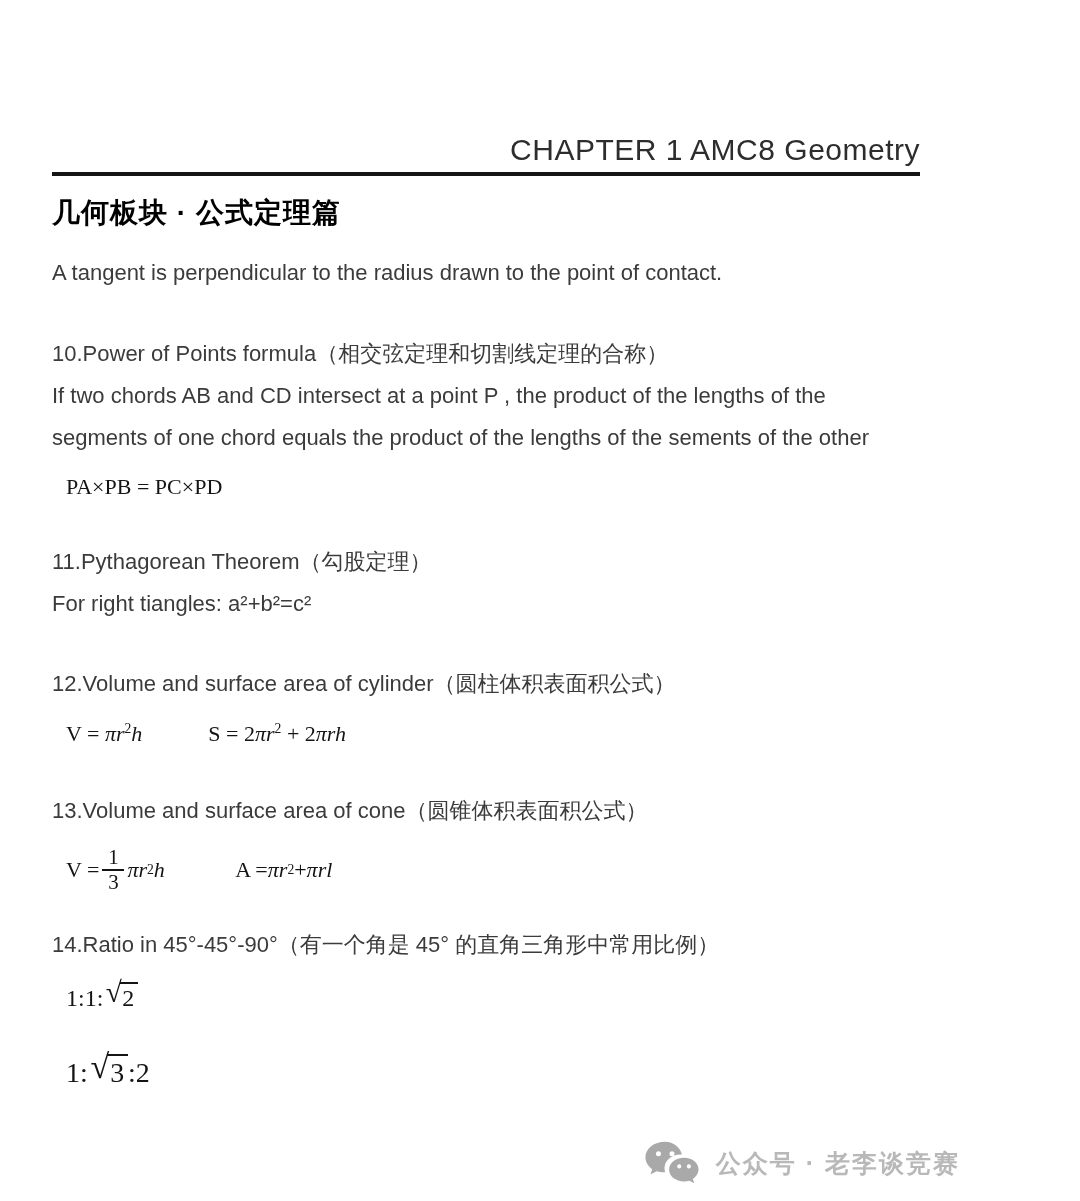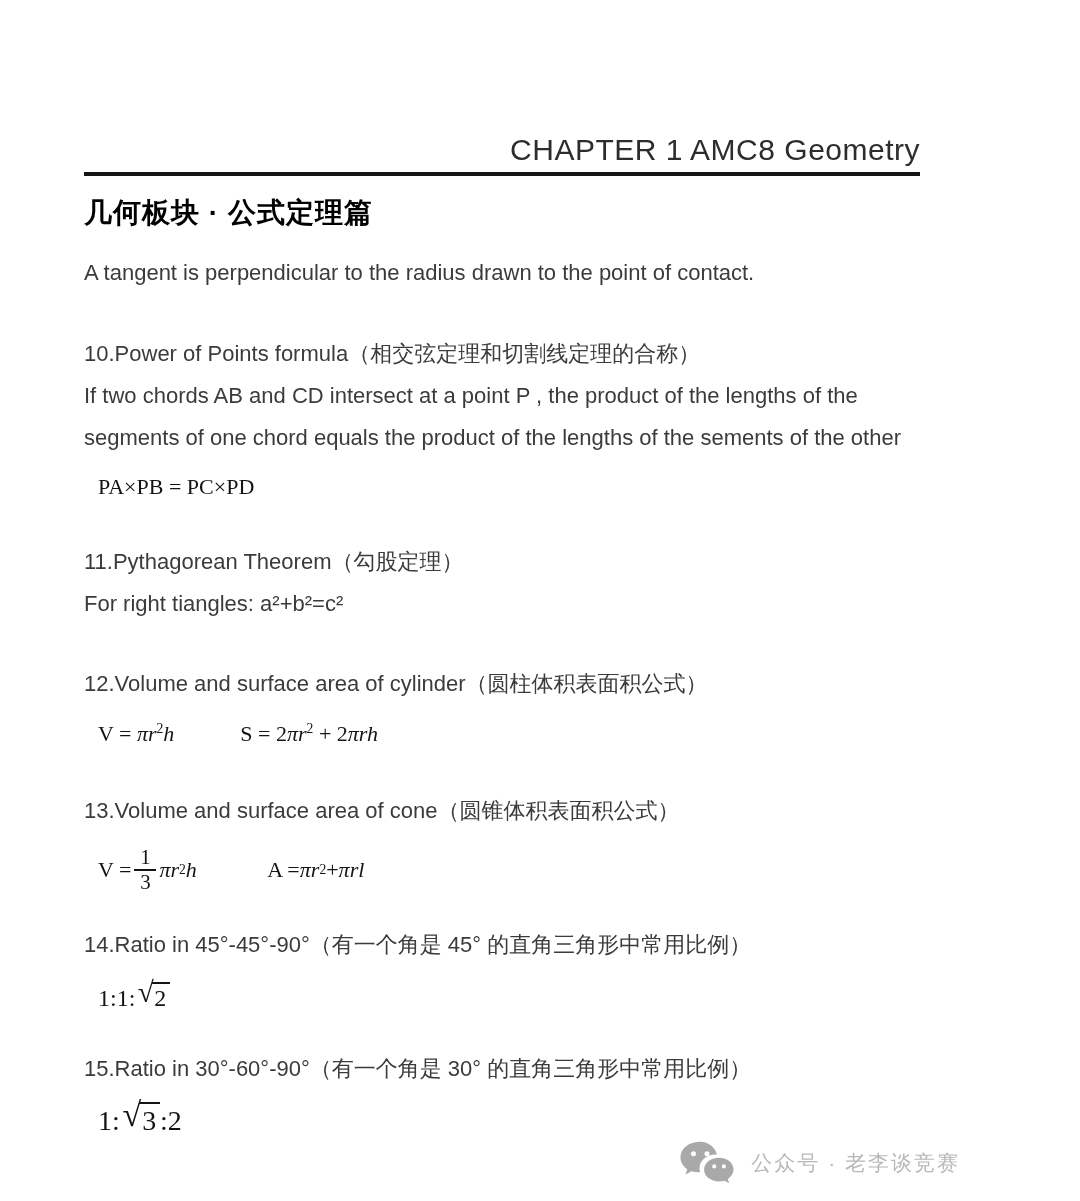--- a/index.html
+++ b/index.html
@@ -4,21 +4,21 @@
 <style>
   html,body{margin:0;padding:0;background:#ffffff;}
   .page-root{
     position:relative;
     width:988px;height:1201px;
     background:#ffffff;
     font-family:"Liberation Sans",sans-serif;
     color:#3b3b3b;
     overflow:hidden;
     box-sizing:border-box;
-    padding:0 68px 0 84px;
+    padding:0 68px 0 52px;
   }
   .chapter-header{
     margin-top:132px;
     text-align:right;
     font-size:30px;
     line-height:36px;
     font-weight:300;
     color:#2d2d2d;
     letter-spacing:0.5px;
   }
@@ -73,23 +73,23 @@
   .frac .num{padding:0 0.28em;border-bottom:2px solid #141414;}
   .frac .den{padding:0 0.28em;}
   .sqrt{display:inline-flex;align-items:flex-start;margin-left:0.1em;}
   .sqrt .radical{font-size:1.22em;line-height:1;transform:translateY(-0.12em);}
   .sqrt .radicand{border-top:2px solid currentColor;padding:0 0.14em 0 0.1em;margin-left:-2px;line-height:1.2;}
   .watermark{
     position:absolute;
     right:28px;bottom:14px;
     display:flex;align-items:center;gap:16px;
     color:#b8b8b8;
-    font-size:21px;
+    font-size:25px;
     letter-spacing:2px;
-    font-weight:400;
+    font-weight:700;
   }
   .wechat-icon{width:56px;height:48px;flex:0 0 auto;}
 </style>
 </head>
 <body>
 
 <div class="page-root">
 
   <div class="chapter-header">CHAPTER 1 AMC8 Geometry</div>
   <div class="header-rule"></div>
@@ -139,21 +139,20 @@
 
   <div class="section mt14">
     <div class="sec-heading">14.Ratio in 45°-45°-90°（有一个角是 45° 的直角三角形中常用比例）</div>
     <div class="formula f14"><span class="m-r">1:1:</span><span class="sqrt">
           <span class="radical">√</span>
           <span class="radicand">2</span>
         </span></div>
   </div>
 
   <div class="section mt15">
-    <div class="sec-heading">15.Ratio in 30°-60°-90°（有一个角是 30° 的直角三角形中常用比例）</div>
     <div class="formula f15"><span class="m-r">1:</span><span class="sqrt">
           <span class="radical">√</span>
           <span class="radicand">3</span>
         </span><span class="m-r">:2</span></div>
   </div>
 
   <div class="watermark">
     <svg class="wechat-icon" viewBox="0 0 58 48" xmlns="http://www.w3.org/2000/svg">
       <g fill="#a9a9a9">
         <path d="M22 2C10.4 2 1.5 9 1.5 18.1c0 5 2.7 9.3 7 12.3l-1.8 5.4 6.3-3.2c2.2.7 4.6 1.1 7 1.1.6 0 1.3 0 1.9-.1-.4-1.3-.7-2.7-.7-4.1 0-8 7.6-14.2 16.5-14.2.5 0 1.1 0 1.6.1C37.6 7.9 30.5 2 22 2z"></path>

